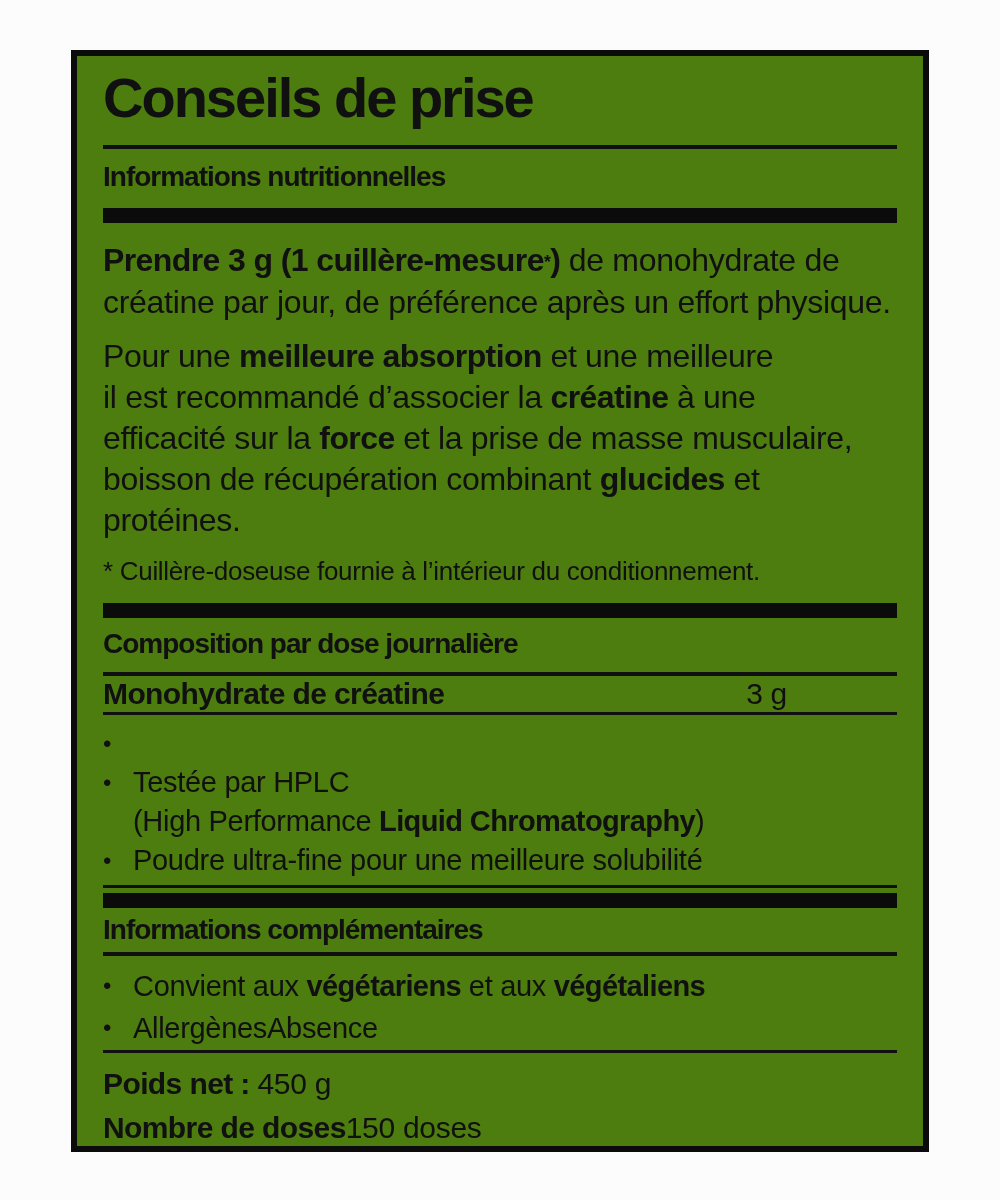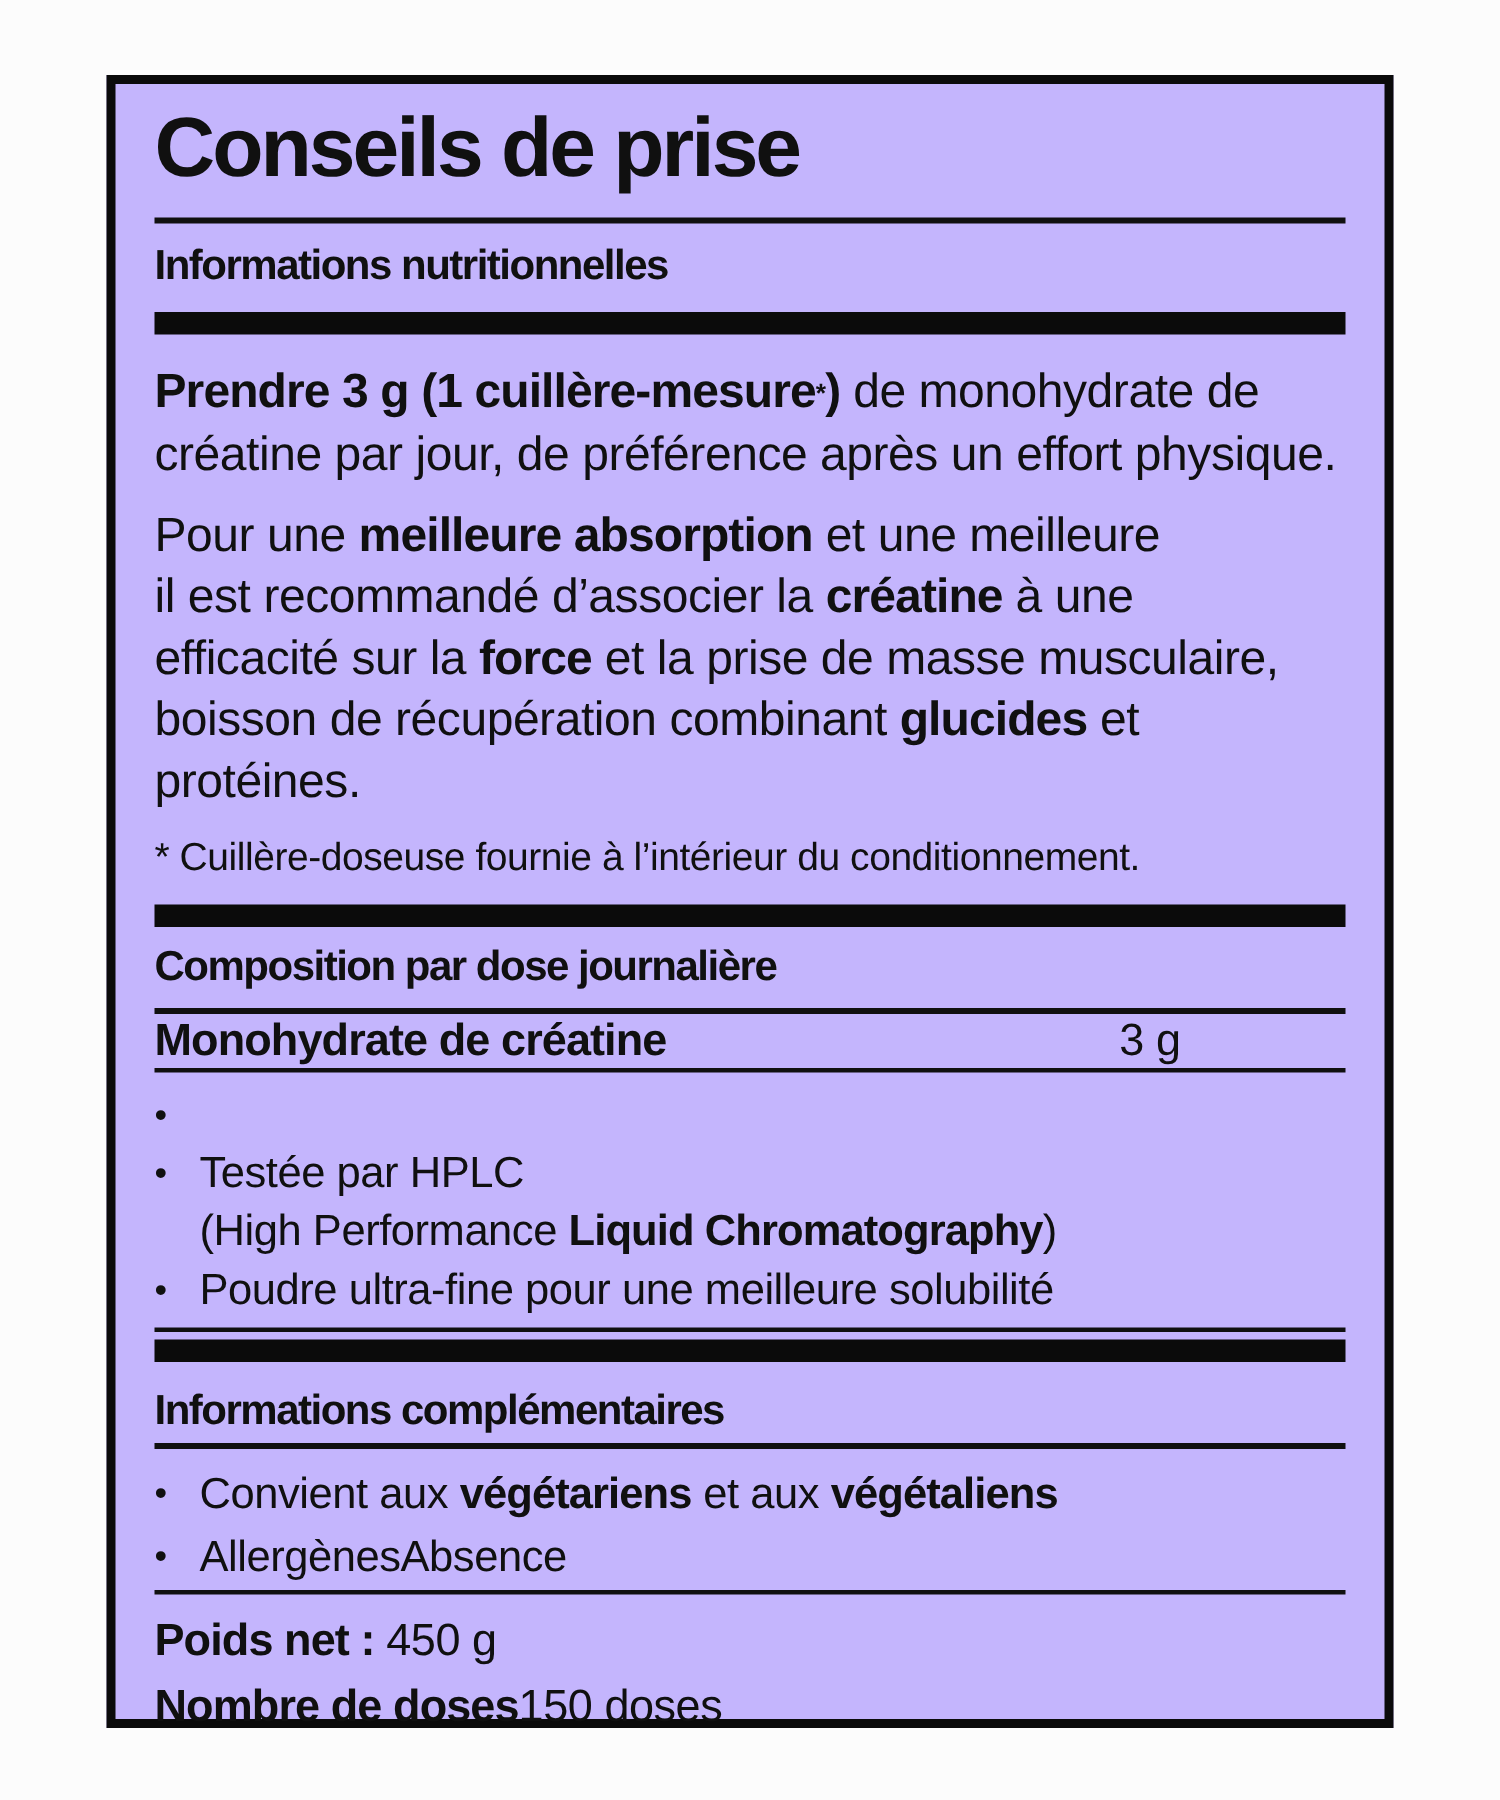--- a/index.html
+++ b/index.html
@@ -7,21 +7,21 @@
     width: 1000px; height: 1200px;
     background: #fcfcfc;
     font-family: "Liberation Sans", sans-serif;
     color: #101010;
     overflow: hidden;
   }
   .label-box {
     width: 858px; height: 1102px;
     margin: 50px auto 0;
     border: 6px solid #0b0b0b;
-    background: #c4b5fd;
+    background: #4d7c0f;
     padding: 6px 26px 0;
     letter-spacing: -0.3px;
   }
   .title {
     font-size: 56px;
     font-weight: bold;
     letter-spacing: -2px;
     line-height: 1.3;
   }
   .rule  { height: 4px; background: #101010; border: 0; }
@@ -67,21 +67,21 @@
   }
   .bullets li { display: flex; }
   .bullet-dot {
     width: 30px;
     flex: 0 0 30px;
     font-size: 24px;
   }
   .bullets-2 { line-height: 42px; margin-top: 9px; }
   .rule-d { margin-top: 5px; }
   .bar-3 { margin-top: 5px; }
-  .h2-info { margin-top: 14px; }
+  .h2-info { margin-top: 4px; }
   .rule-e { margin-top: 4px; }
   .rule-f { margin-top: 1px; }
   .footer-block { margin-top: 9px; font-size: 30px; line-height: 44px; }
   .b   { font-weight: bold; letter-spacing: -0.6px; }
   .gap { margin-left: 0; text-align: center; }
   .sup { font-size: 55%; vertical-align: top; position: relative; top: 2px; }
 </style>
 </head>
 <body>
 

